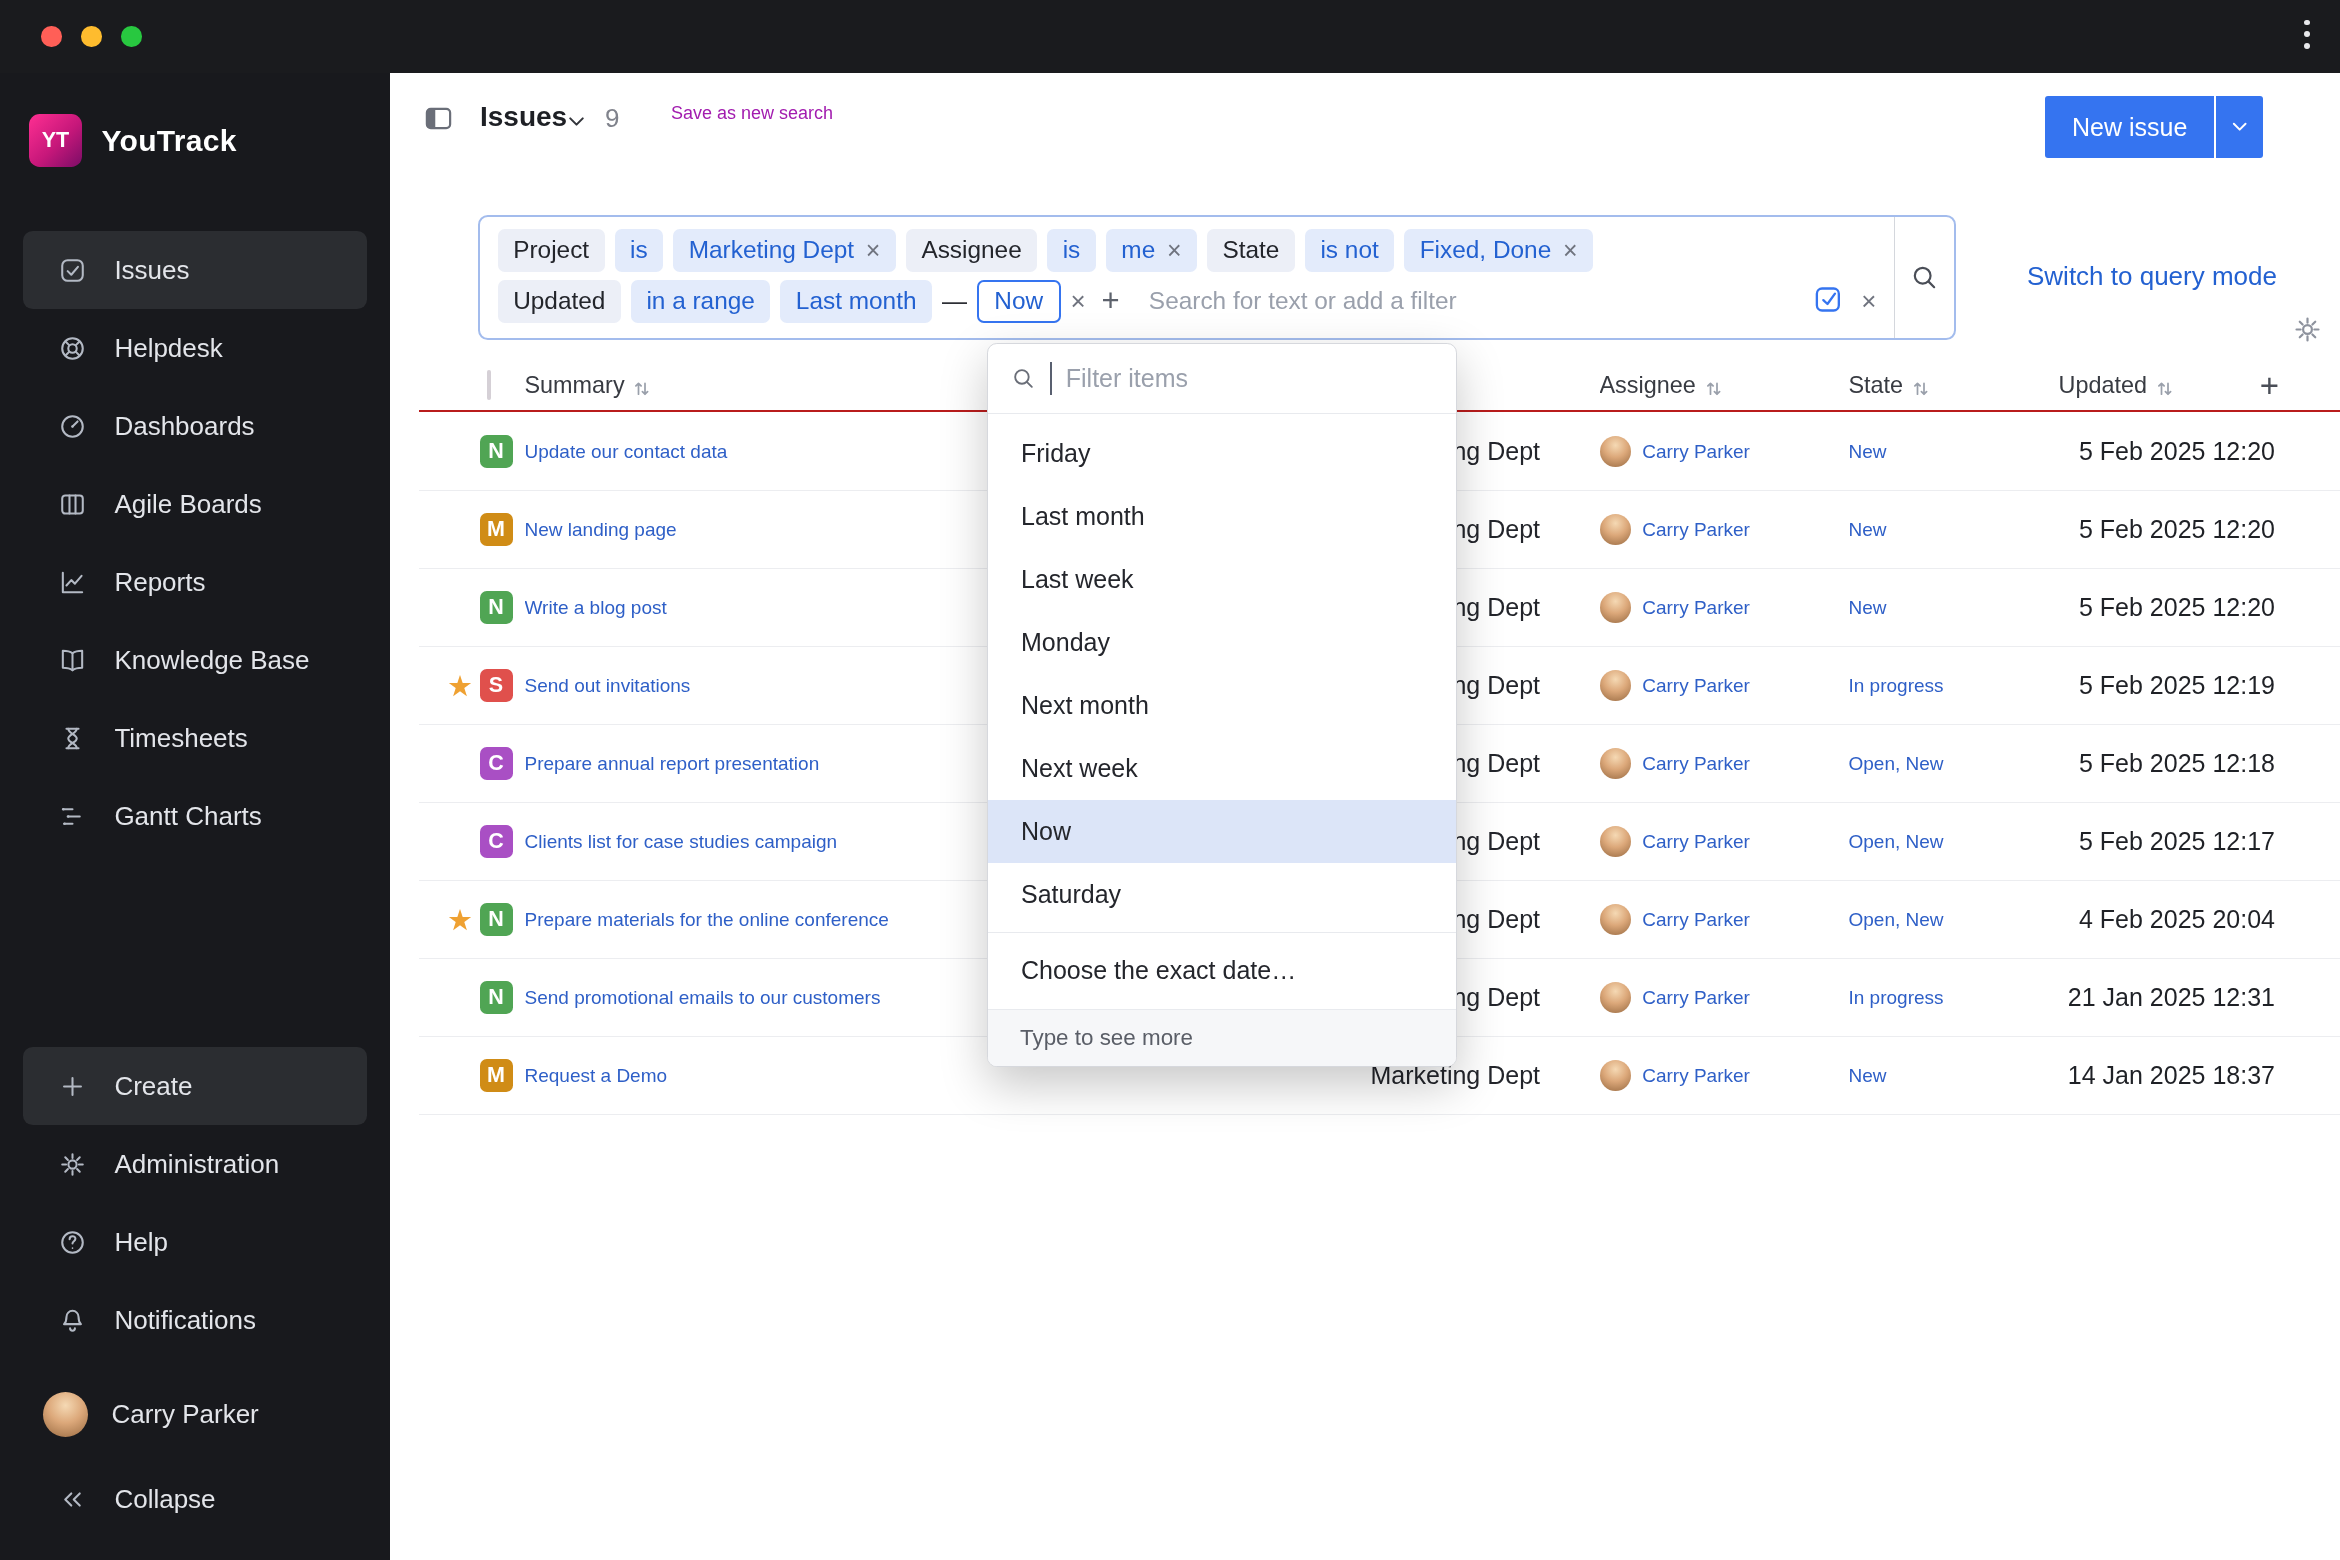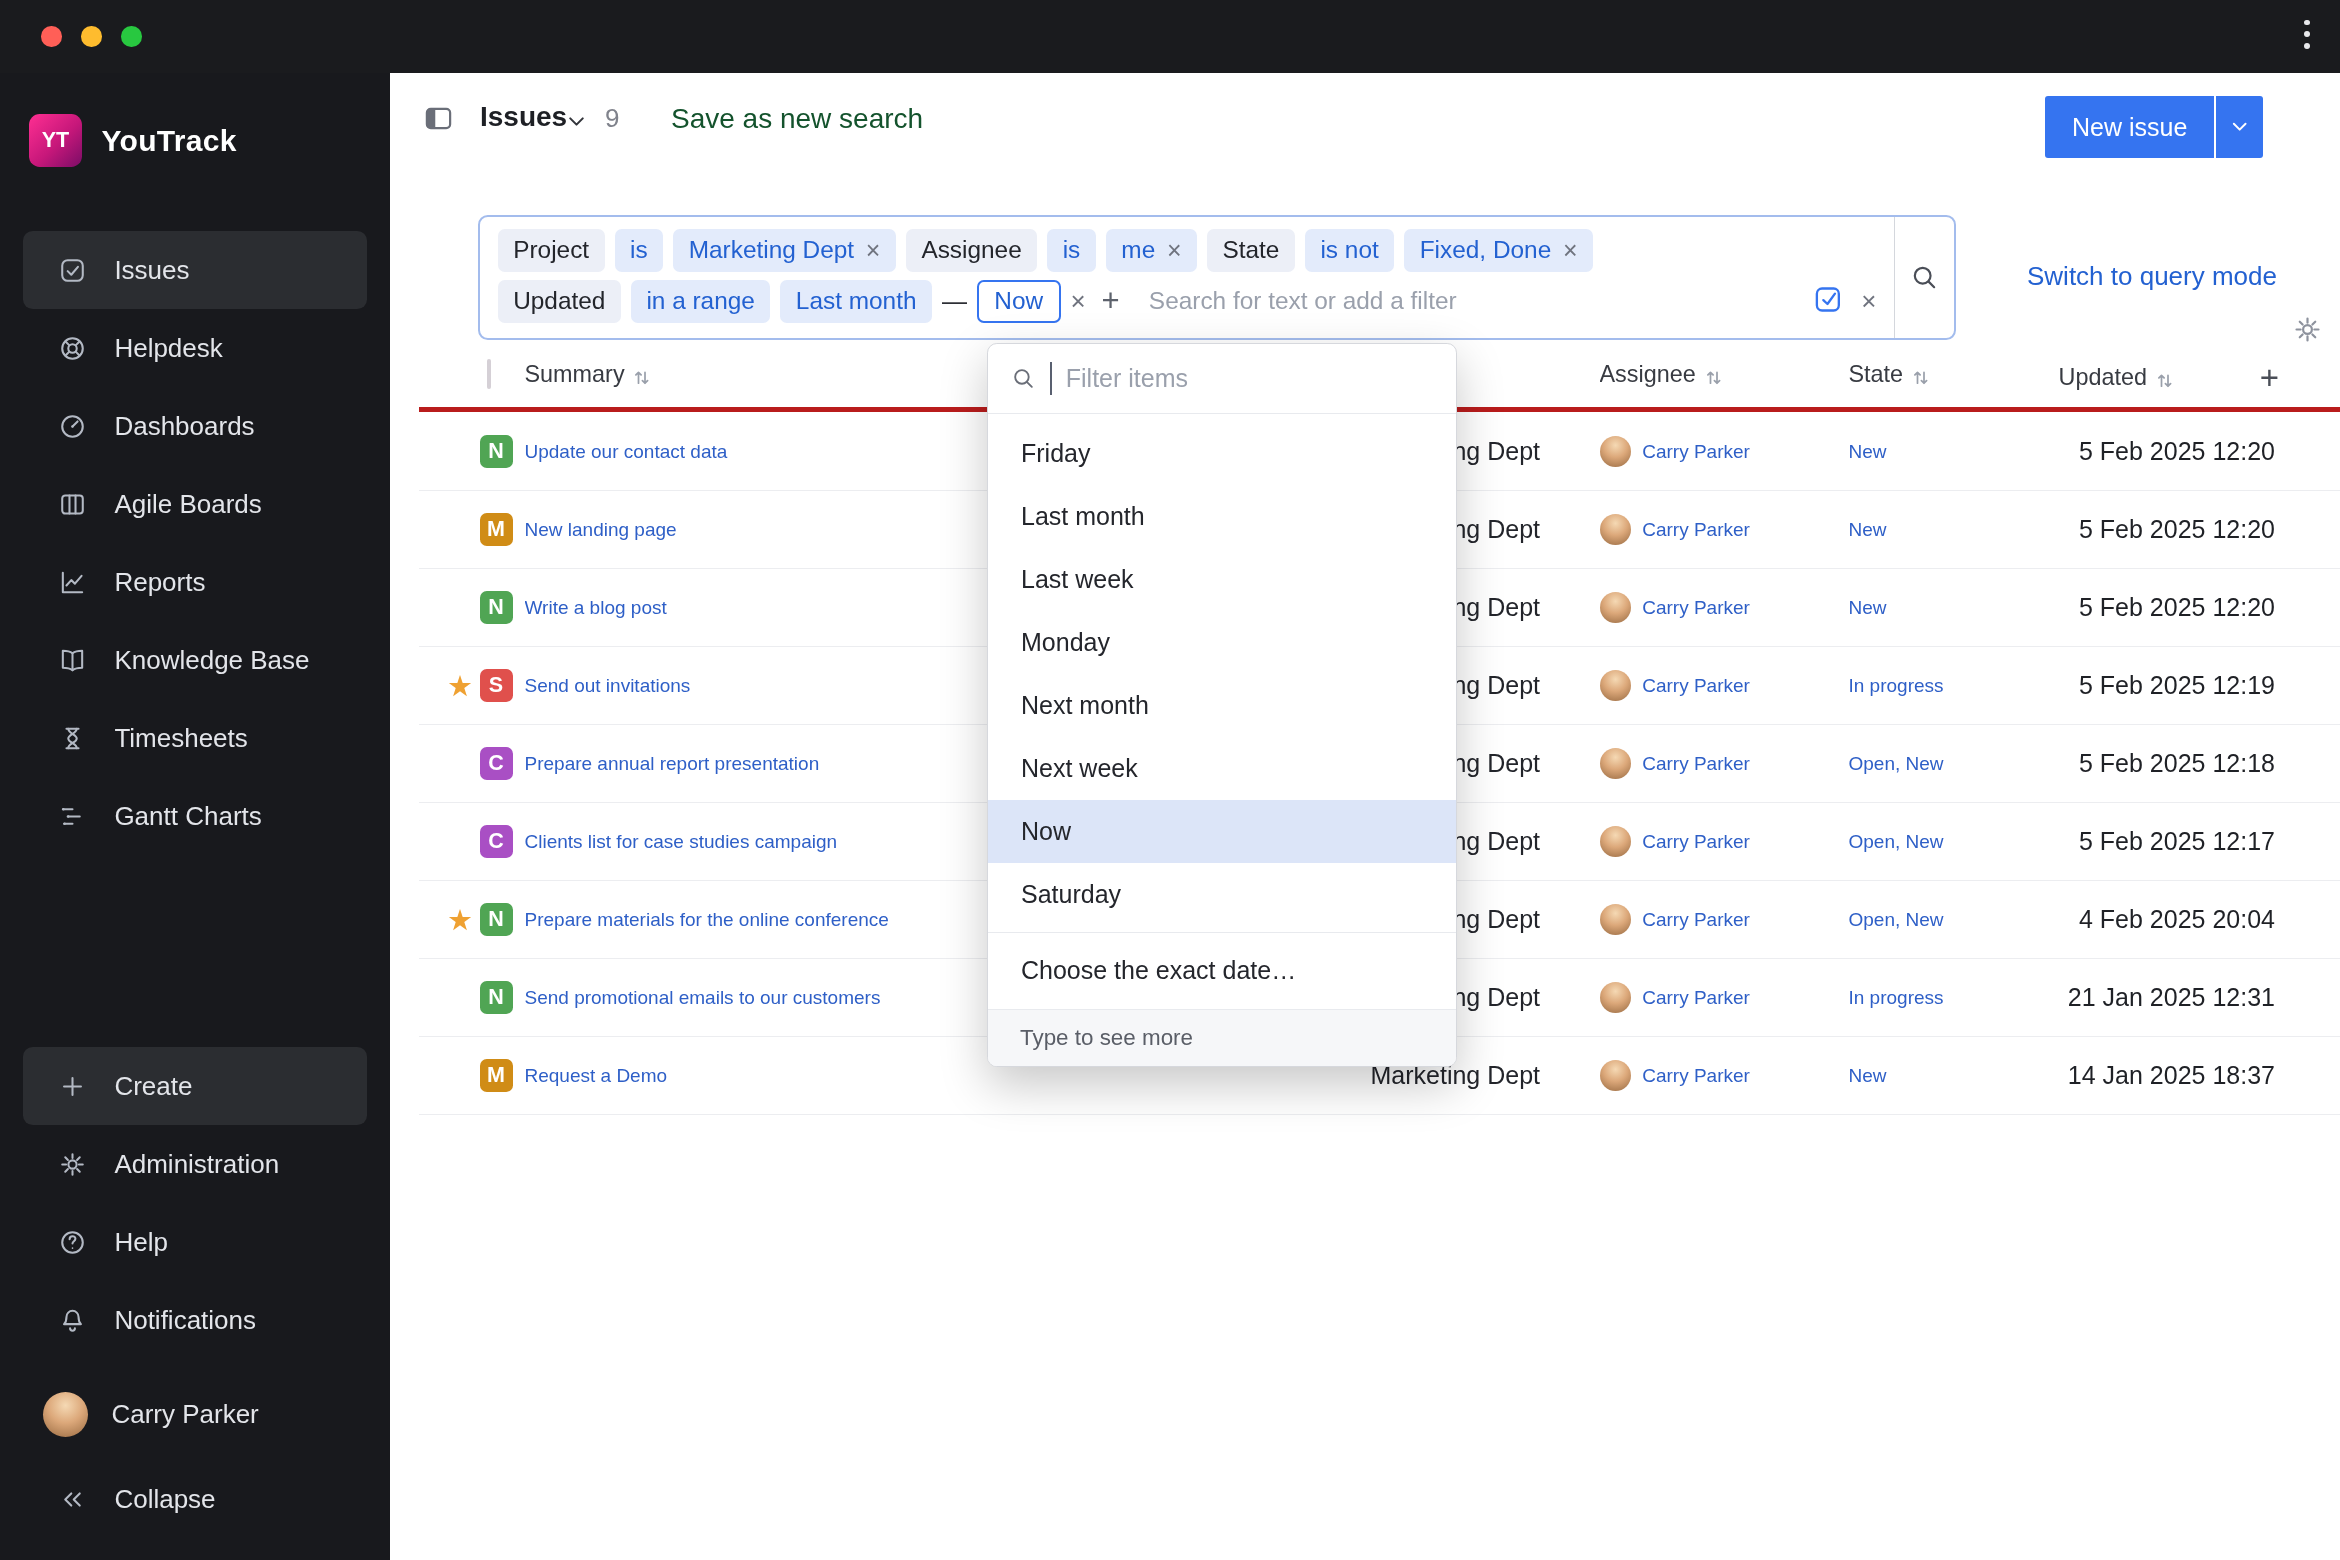--- a/index.html
+++ b/index.html
@@ -36,21 +36,21 @@
   .avatar-lg { width:45px; height:45px; border-radius:50%;
                background:radial-gradient(circle at 50% 30%, #f5d9b4 0%, #dca87a 45%, #96683f 100%); }
   .user-name { margin-left:23.4px; color:#e3e5ea; font-size:26px; }
   .collapse-row { position:absolute; top:1387px; }
 
   
   .panel-toggle { position:absolute; left:421px; top:103px; width:35px; height:31px; cursor:pointer; }
   .page-title { position:absolute; left:480px; top:101px; font-size:28px; font-weight:bold; color:#1e2025; cursor:pointer; }
   .title-caret { position:absolute; left:564px; top:109px; width:25px; height:25px; cursor:pointer; }
   .issue-count { position:absolute; left:605px; top:103px; font-size:26px; color:#80838c; }
-  .save-search { position:absolute; left:671px; top:103px; font-size:28px; color:#14532d; cursor:pointer; }
+  .save-search { position:absolute; left:671px; top:103px; font-size:18px; color:#a21caf; cursor:pointer; }
   .new-issue { position:absolute; left:2045px; top:96px; height:62px; display:flex; border-radius:3px; overflow:hidden; }
   .ni-main { background:#3574f0; color:#fff; font-size:25px; display:flex; align-items:center; padding:0 27px; cursor:pointer; }
   .ni-split { width:2px; background:rgba(255,255,255,.35); }
   .ni-caret { background:#3574f0; width:47px; display:flex; align-items:center; justify-content:center; cursor:pointer; }
 
   
   .filter-wrap { position:absolute; left:478px; top:215px; width:1478px; height:125px;
                  border:2px solid #a3bced; border-radius:9.8px; display:flex; background:#fff; }
   .filter-left { flex:1; padding:7.8px 13.7px 7.8px 17.6px; min-width:0; }
   .chip-row { display:flex; align-items:center; height:51px; gap:9.8px; }
@@ -63,22 +63,22 @@
   .chip-dash { color:#2d2f35; font-size:25px; }
   .plus-btn { color:#5d626c; font-size:31px; cursor:pointer; padding:0 5.9px; }
   .filter-placeholder { color:#9aa0ac; font-size:24.4px; margin-left:13.7px; white-space:nowrap; }
   .apply-icons { margin-left:auto; display:flex; align-items:center; gap:17.6px; padding-right:3.9px; }
   .filter-search { width:60px; border-left:1px solid #d4d7dd; display:flex; align-items:center; justify-content:center; cursor:pointer; }
   .query-mode { position:absolute; right:64px; top:261px; font-size:26px; color:#2361d1; cursor:pointer; }
   .settings-gear { position:absolute; right:17.6px; top:314px; width:31px; height:31px; cursor:pointer; }
   .settings-gear svg, .filter-search svg { stroke-linecap:round; stroke-linejoin:round; fill:none; }
 
   
-  .thead { position:absolute; left:419px; right:0; top:361px; height:51px; display:flex; align-items:flex-start;
-           padding-left:21.5px; border-bottom:5px solid #b91c1c; color:#383b42; font-size:23.4px; }
+  .thead { position:absolute; left:419px; right:0; top:361px; height:51px; display:flex; align-items:center;
+           padding-left:21.5px; border-bottom:2px solid #b91c1c; color:#383b42; font-size:23.4px; }
   .col-star { width:39px; flex:0 0 39px; text-align:center; }
   .col-badge { width:45px; flex:0 0 45px; }
   .col-title { width:846px; flex:0 0 846px; overflow:hidden; white-space:nowrap; }
   .col-proj { width:229px; flex:0 0 229px; overflow:hidden; white-space:nowrap; }
   .col-assignee { width:249px; flex:0 0 249px; display:flex; align-items:center; overflow:hidden; white-space:nowrap; }
   .col-state { width:210px; flex:0 0 210px; overflow:hidden; white-space:nowrap; }
   .col-upd { flex:1; display:flex; align-items:center; }
   .hdr-cell { display:inline-flex; align-items:center; gap:7.8px; cursor:pointer; }
   .sort-ic { width:19.5px; height:17.6px; }
   .sort-ic svg { width:19.5px; height:17.6px; stroke:#9aa0ab; fill:none; stroke-width:1.6; stroke-linecap:round; stroke-linejoin:round; }

